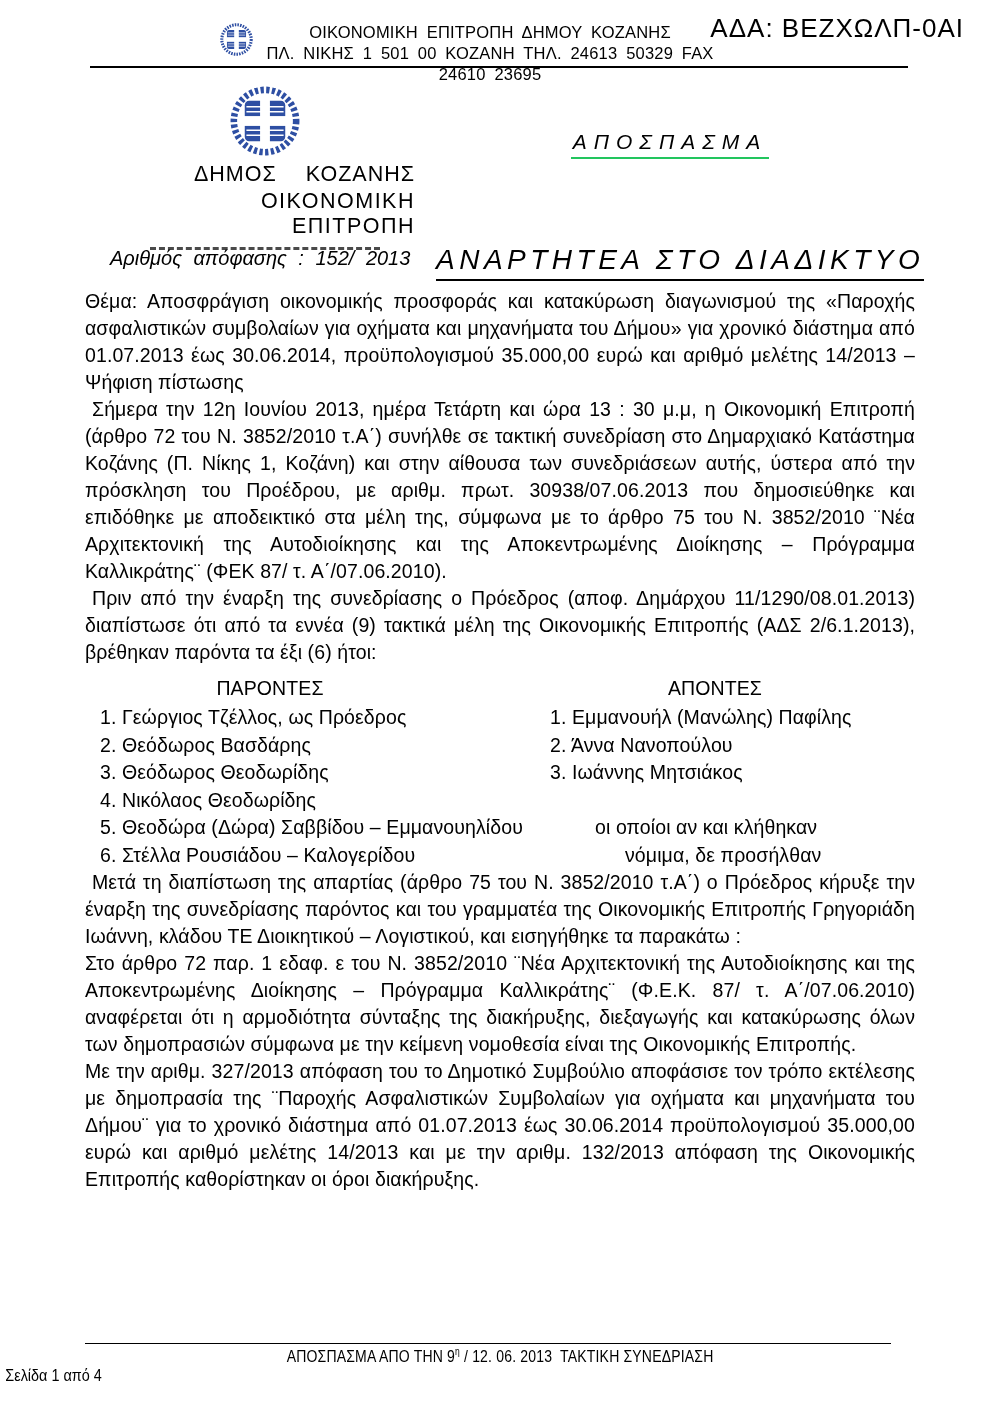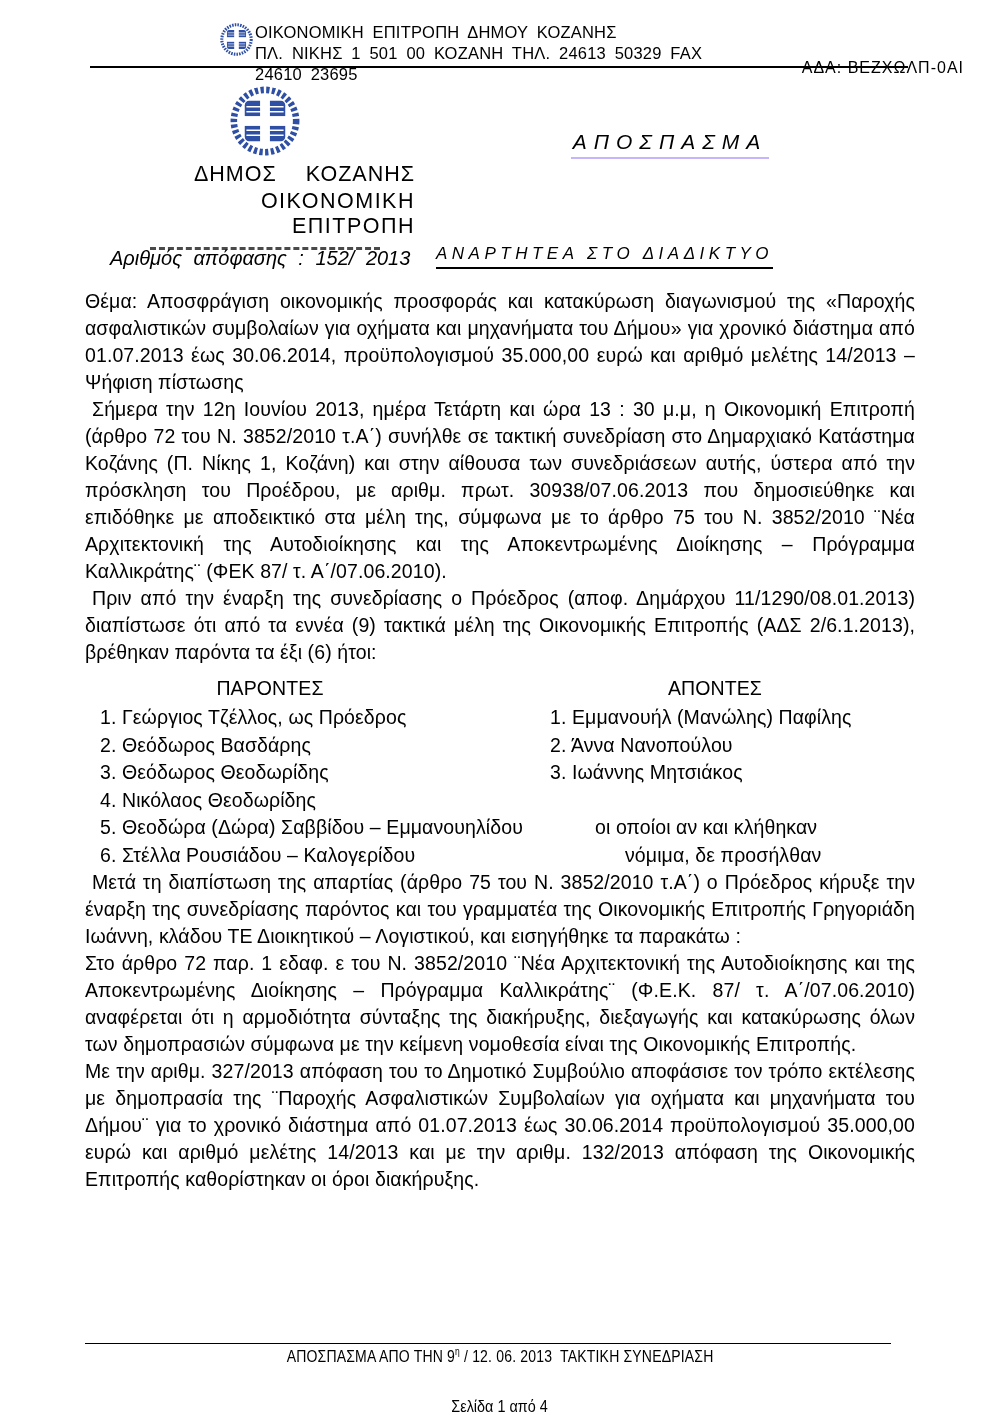--- a/index.html
+++ b/index.html
@@ -8,56 +8,56 @@
     width:1000px;height:1415px;
     margin:0 auto;
     background:#ffffff;
     color:#000;
     font-family:"Liberation Sans", sans-serif;
     overflow:hidden;
   }
   
   .ada{
     position:absolute;top:13px;right:36px;
-    font-size:16px;letter-spacing:1px;margin-top:46px;
+    font-size:26px;letter-spacing:1px;
   }
   .letterhead{
     position:absolute;top:22px;left:255px;width:470px;
-    text-align:left;font-size:16.5px;line-height:21px;
+    text-align:center;font-size:16.5px;line-height:21px;
     word-spacing:4px;letter-spacing:.2px;
   }
   .small-emblem{position:absolute;top:23px;left:220px;width:33px;height:33px;}
   .toprule{position:absolute;top:66px;left:90px;width:818px;border-top:2px solid #000;}
 
   
   .org-block{position:absolute;top:86px;left:115px;width:300px;text-align:right;}
   .big-emblem{width:70px;height:70px;margin:0 auto;display:block;}
   .org-line1{font-size:21.5px;word-spacing:22px;margin-top:6px;letter-spacing:1px;}
   .org-line2{font-size:21.5px;word-spacing:14px;letter-spacing:1.5px;margin-top:2px;margin-left:39px;}
   .org-dashes{margin:8px auto 0;width:230px;border-top:3px dashed #4a4a4a;height:0;}
 
   
   .apospasma{position:absolute;top:130px;left:440px;width:460px;text-align:center;}
   .apospasma .t{
     font-style:italic;font-size:21px;letter-spacing:7px;
-    border-bottom:2px solid #c4b5fd;padding:0 2px 3px;display:inline-block;
+    border-bottom:2px solid #22c55e;padding:0 2px 3px;display:inline-block;
   }
   .apospasma-sub{
     position:absolute;top:188px;left:440px;width:460px;
     text-align:center;font-size:19.5px;
   }
 
   
   .decision-label{
     position:absolute;top:247px;left:110px;
     font-style:italic;font-size:20px;word-spacing:6px;
   }
   .internet{
     position:absolute;top:244px;left:436px;
-    font-style:italic;font-size:17px;letter-spacing:4.5px;
+    font-style:italic;font-size:28px;letter-spacing:4.5px;
     border-bottom:2px solid #000;padding-bottom:3px;
   }
 
   
   .content{
     position:absolute;top:288px;left:85px;width:830px;
     font-size:19.5px;line-height:27px;text-align:justify;
     letter-spacing:.1px;
   }
   .content p{margin:0;}
@@ -75,21 +75,21 @@
   .col-absent{flex:1;}
   .col-present div,.col-absent div{min-height:27.5px;line-height:27.5px;text-align:left;}
   .abs-note1{padding-left:45px;}
   .abs-note2{padding-left:75px;}
 
   
   .footrule{position:absolute;top:1343px;left:85px;width:806px;border-top:1.5px solid #000;}
   .footer-l1{position:absolute;top:1346px;left:0;width:100%;text-align:center;font-size:16.5px;}
   .footer-l1 .condense{display:inline-block;transform:scaleX(.85);transform-origin:center;letter-spacing:.2px;white-space:pre;}
   .footer-l1 sup{font-size:10px;}
-  .footer-l2{position:absolute;top:1398px;left:0;width:100%;text-align:center;font-size:16px;}
+  .footer-l2{position:absolute;top:1367px;left:0;width:100%;text-align:left;font-size:16px;}
   .footer-l2 .condense{display:inline-block;transform:scaleX(.9);transform-origin:center;}
 </style>
 </head>
 <body>
 
 <div class="page">
 
   <svg width="0" height="0" style="position:absolute">
     <defs>
       <symbol id="emblem" viewBox="0 0 64 64">

